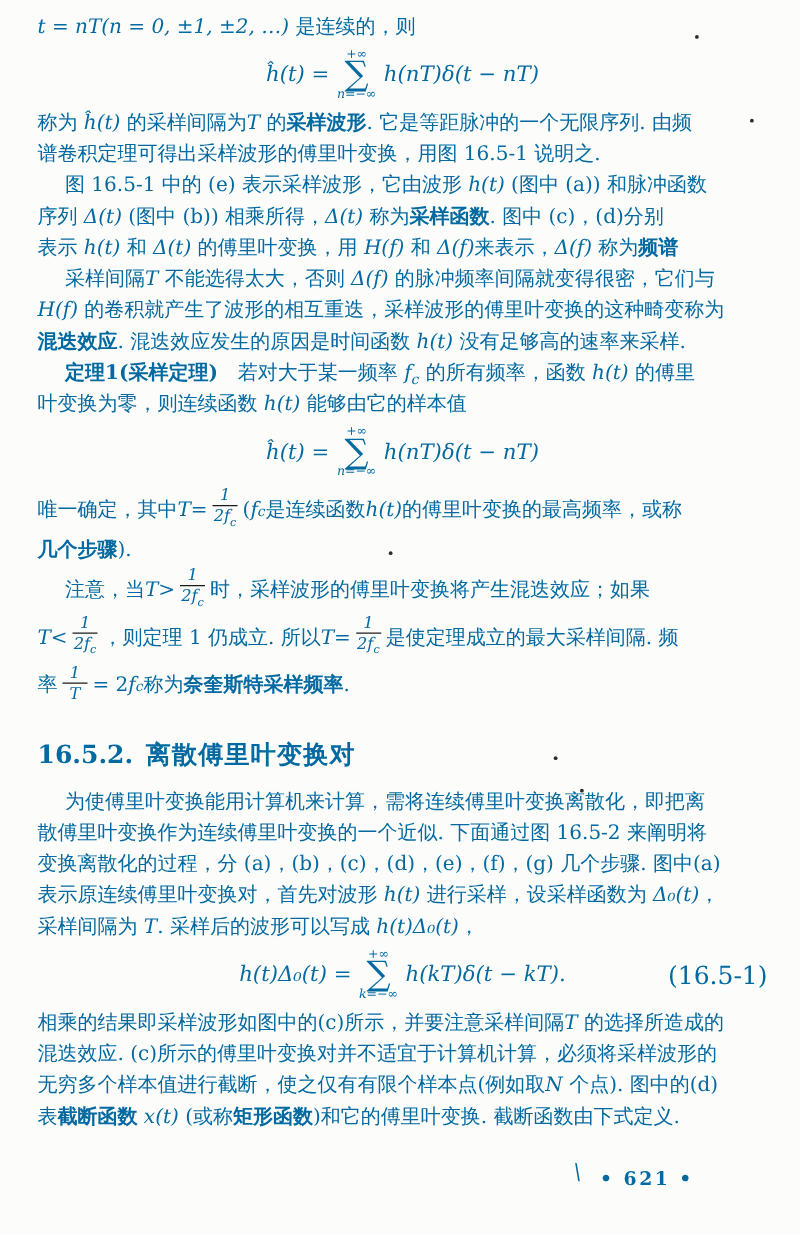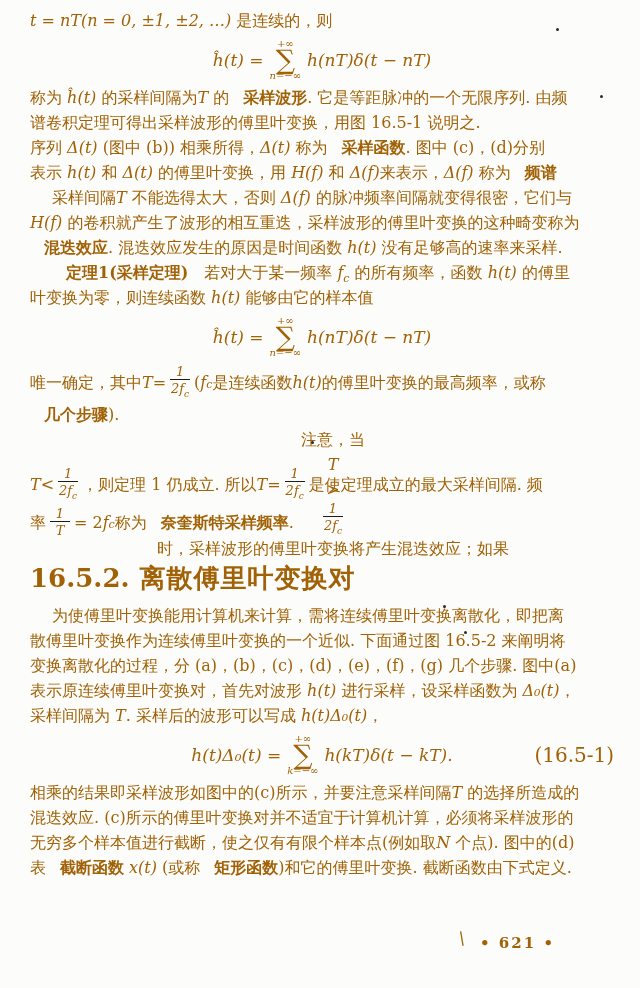--- a/index.html
+++ b/index.html
@@ -22,23 +22,23 @@
     font-size:16px;
     white-space:nowrap;
     letter-spacing:0px;
   }
   .line.indent{ text-indent:22px; }
   .line.tall{
     height:38px;
     display:flex; align-items:center;
     text-indent:0;
   }
-  .line.tall.indent{ padding-left:22px;flex-direction:column; }
+  .line.tall.indent{ padding-left:22px; }
   .line.tall40{ height:40px;align-items:center; }
-  .bold{ font-weight:bold;padding-left:14px; }
+  .bold{ font-weight:bold; }
   .math{ font-family:"DejaVu Serif", serif; font-style:italic; }
   sub{ font-size:11px; font-style:italic; }
 
   
   .formula{
     position:relative;
     height:50px; margin-top:2px;
     display:flex; justify-content:center; align-items:center;
     font-size:17px;
     font-style:italic;
@@ -65,21 +65,21 @@
     margin:0 4px;
   }
   .frac .num{ font-size:13px; padding-bottom:1px; }
   .frac .fbar{ align-self:stretch; border-top:1.6px solid #1b1b1b; min-width:20px; }
   .frac .den{ font-size:13px; padding-top:2px; white-space:nowrap; }
   .frac .den sub{ font-size:9px; }
 
   
   .heading{
     margin-top:22px; height:30px; line-height:30px;
-    font-size:26px; font-weight:600;
+    font-size:20px; font-weight:600;
     white-space:nowrap; letter-spacing:1px;
   }
   .heading .heading-number{ margin-right:10px; letter-spacing:0; }
 
   .para.mt10{ margin-top:10px; }
 
   
   .footer{
     position:absolute; top:934px; right:85px;
     font-size:15px; font-weight:bold; letter-spacing:2px;
@@ -91,41 +91,42 @@
     letter-spacing:0;
   }
   .speck{
     position:absolute; width:3px; height:3px; border-radius:50%;
     background:#2a2a2a;
   }
 </style>
 </head>
 <body>
 
-<div class="page" style="background: rgb(252, 252, 250); color: #a16207;">
+<div class="page" style="background: rgb(252, 252, 250); color: #0369a1;">
   <div class="content">
 
     <div class="line"><span class="math">t = nT(n = 0, ±1, ±2, …)</span><span> 是连续的，则</span></div>
 
     <div class="formula">
       <span class="fpart">ĥ(t) = </span>
       <span class="sum">
         <span class="lim">+∞</span>
         <span class="sigma">∑</span>
         <span class="lim">n=−∞</span>
       </span>
       <span class="fpart">h(nT)δ(t − nT)</span>
     </div>
 
     <div class="para">
       <div class="line"><span>称为 </span><span class="math">ĥ(t)</span><span> 的采样间隔为</span><span class="math">T</span><span> 的</span><span class="bold">采样波形</span><span>. 它是等距脉冲的一个无限序列. 由频</span></div>
       <div class="line"><span>谱卷积定理可得出采样波形的傅里叶变换，用图 16.5-1 说明之.</span></div>
     </div>
 
     <div class="para">
+      <div class="line indent"><span>图 16.5-1 中的 (e) 表示采样波形，它由波形 </span><span class="math">h(t)</span><span> (图中 (a)) 和脉冲函数</span></div>
       <div class="line"><span>序列 </span><span class="math">Δ(t)</span><span> (图中 (b)) 相乘所得，</span><span class="math">Δ(t)</span><span> 称为</span><span class="bold">采样函数</span><span>. 图中 (c)，(d)分别</span></div>
       <div class="line"><span>表示 </span><span class="math">h(t)</span><span> 和 </span><span class="math">Δ(t)</span><span> 的傅里叶变换，用 </span><span class="math">H(f)</span><span> 和 </span><span class="math">Δ(f)</span><span>来表示，</span><span class="math">Δ(f)</span><span> 称为</span><span class="bold">频谱</span></div>
     </div>
 
     <div class="para">
       <div class="line indent"><span>采样间隔</span><span class="math">T</span><span> 不能选得太大，否则 </span><span class="math">Δ(f)</span><span> 的脉冲频率间隔就变得很密，它们与</span></div>
       <div class="line"><span class="math">H(f)</span><span> 的卷积就产生了波形的相互重迭，采样波形的傅里叶变换的这种畸变称为</span></div>
       <div class="line"><span class="bold">混迭效应</span><span>. 混迭效应发生的原因是时间函数 </span><span class="math">h(t)</span><span> 没有足够高的速率来采样.</span></div>
     </div>
 

